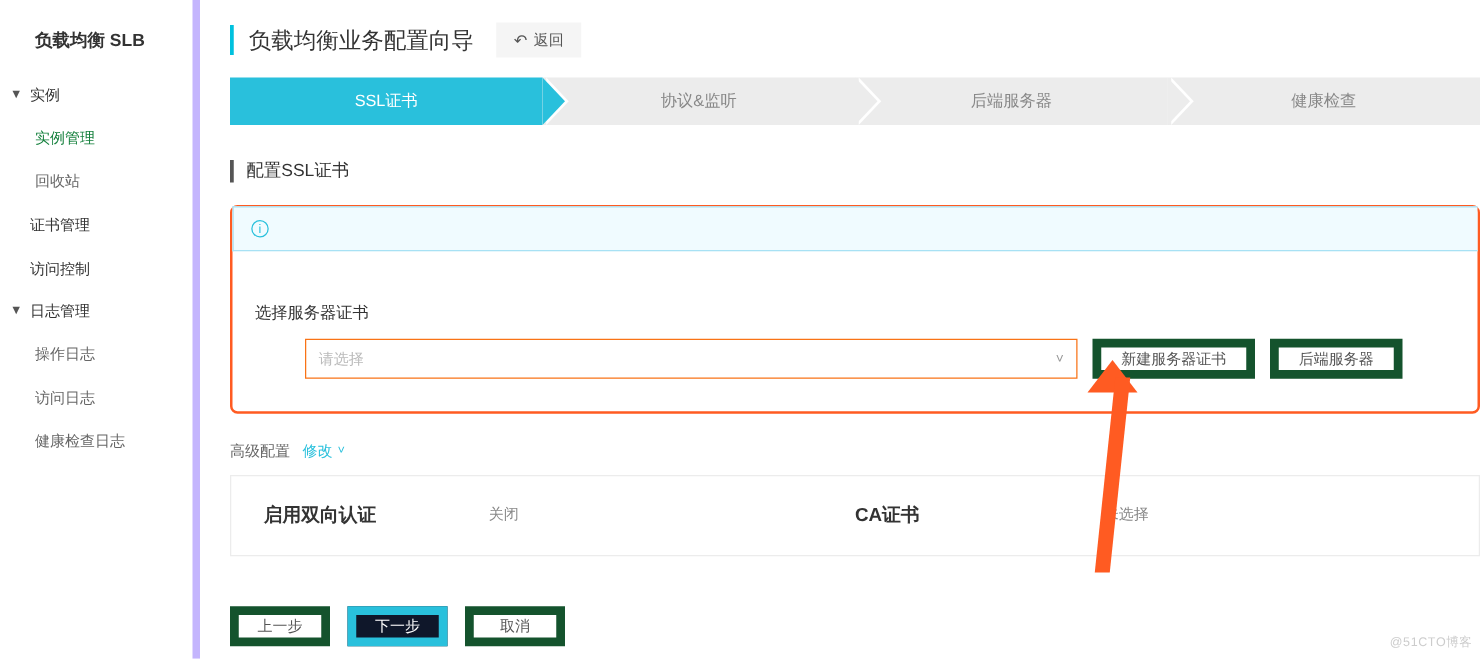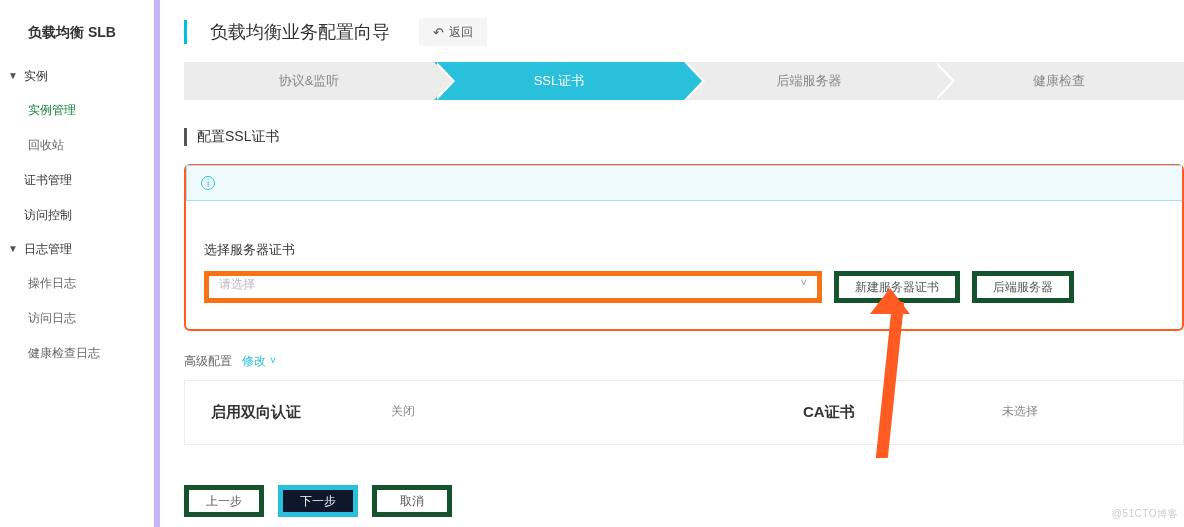--- a/index.html
+++ b/index.html
@@ -13,21 +13,21 @@
   .nav-group { }
   .nav-group-header { display: flex; align-items: center; font-size: 12px; color: #333; padding: 8px 8px 8px 8px; cursor: pointer; }
   .nav-caret { width: 12px; display: inline-block; margin-right: 4px; color: #555; font-size: 10px; transform: translateY(-1px);}
   .nav-item { font-size: 12px; color: #666; padding: 9px 0 9px 28px; cursor: pointer; }
   .nav-item.active { color: #15803d; }
   .nav-item.top { padding-left: 24px; color:#333; }
 
   
   .main { flex: 1; display: flex; flex-direction: column; }
 
-  .page-header { display: flex; align-items: center; padding: 18px 24px 16px 24px; gap: 11px; }
+  .page-header { display: flex; align-items: center; padding: 18px 24px 16px 24px; }
   .header-bar { width: 3px; height: 24px; background: #00c1de; margin-right: 12px; }
   .page-title { font-size: 18px; font-weight: 400; color: #333; margin-right: 18px; }
   .back-btn { display: inline-flex; align-items: center; height: 28px; padding: 0 14px; background: #f5f5f5; border: none; color: #555; font-size: 12px; cursor: pointer; }
   .back-icon { margin-right: 5px; font-size: 13px; }
 
   .content { padding: 0 0 0 24px; }
 
   
   .stepbar { display: flex; height: 38px; width: 100%; margin-bottom: 28px; }
   .step { flex: 1; position: relative; display: flex; align-items: center; justify-content: center; font-size: 13px; color: #888; background: #ececec; cursor: pointer; }
@@ -50,34 +50,34 @@
   .section-title { font-size: 14px; color: #333; }
 
   .info-banner { display: flex; align-items: center; border: 1px solid #a8e1f4; background: #f0fbff; padding: 10px 14px; font-size: 12px; color: #666; margin-bottom: 16px; border-right: none;}
   .info-icon { width: 14px; height: 14px; border: 1px solid #29c0dc; border-radius: 50%; color: #29c0dc; font-size: 10px; display: inline-flex; align-items: center; justify-content: center; margin-right: 8px; font-style: normal; }
 
   .highlight-box { border: 2px solid #ff5b22; border-radius: 6px; padding: 0 18px 26px 18px; margin-right: 0; position: relative; }
   .highlight-box .info-banner { margin-left: -18px; margin-right: -18px; border-left: 1px solid #a8e1f4; margin-top:-1px; margin-bottom: 20px; }
 
   .field-label { font-size: 13px; color: #333; margin-bottom: 12px; margin-top: 40px; }
   .field-row { display: flex; align-items: center; gap: 12px; }
-  .select { flex: 0 0 618px; height: 32px; border: 5px solid #f97316; background: #fff; display: flex; justify-content: space-between; padding: 0 10px; color: #bbb; font-size: 12px; cursor: pointer; }
+  .select { flex: 0 0 618px; height: 32px; border: 1px solid #f97316; background: #fff; display: flex; align-items: center; justify-content: space-between; padding: 0 10px; color: #bbb; font-size: 12px; cursor: pointer; margin-left: 40px; }
   .select-caret { color: #999; font-size: 11px; }
-  .btn { height: 32px; padding: 0 16px; border: 5px solid #14532d; background: #fff; color: #555; font-size: 12px; cursor: pointer; }
+  .btn { height: 32px; padding: 0 16px; border: 7px solid #14532d; background: #fff; color: #555; font-size: 12px; cursor: pointer; }
   .btn-primary { background: #0f172a; border-color: #29c0dc; color: #fff; }
 
   .adv-row { display: flex; align-items: center; font-size: 12px; color: #666; margin-top: 22px; margin-bottom: 10px; font-family: Liberation Mono, monospace; }
   .adv-link { color: #29c0dc; margin-left: 10px; cursor: pointer; display:inline-flex; align-items:center;}
   .adv-caret { margin-left:4px; font-size:10px; }
 
   .kv-box { border: 1px solid #ececec; display: flex; padding: 22px 26px; margin-bottom: 40px; margin-right: 0;}
   .kv-pair { flex: 1; display: flex; }
   .kv-key { font-size: 15px; color: #333; font-weight: 600; width: 180px; }
   .kv-val { font-size: 12px; color: #888; }
-  .kv-pair.right { justify-content: center; gap: 19px; }
+  .kv-pair.right { justify-content: flex-start; gap: 19px; }
   .kv-pair.right .kv-key { width: 180px; }
 
   .footer-btns { display: flex; gap: 14px; }
   .footer-btns .btn { width: 80px; padding: 0; text-align: center; }
 
   
   .arrow { position: absolute; left: 870px; top: 288px; width: 40px; height: 170px; pointer-events: none; z-index: 50; }
   .arrow-shaft { position: absolute; left: 14px; top: 14px; width: 12px; height: 156px; background: #ff5b22; transform: skewX(-6deg); }
   .arrow-head { position: absolute; left: 0; top: 0; width: 0; height: 0; border-left: 20px solid transparent; border-right: 20px solid transparent; border-bottom: 26px solid #ff5b22; }
 
@@ -120,22 +120,22 @@
       <div class="page-title">负载均衡业务配置向导</div>
       <button class="back-btn">
         <span class="back-icon">↶</span>
         <span>返回</span>
       </button>
     </div>
 
     <div class="content">
 
       <div class="stepbar">
+        <div class="step active">SSL证书</div>
         <div class="step">协议&amp;监听</div>
-        <div class="step active">SSL证书</div>
         <div class="step">后端服务器</div>
         <div class="step">健康检查</div>
       </div>
 
       <div class="section">
         <div class="section-header">
           <div class="section-bar"></div>
           <div class="section-title">配置SSL证书</div>
         </div>
 

